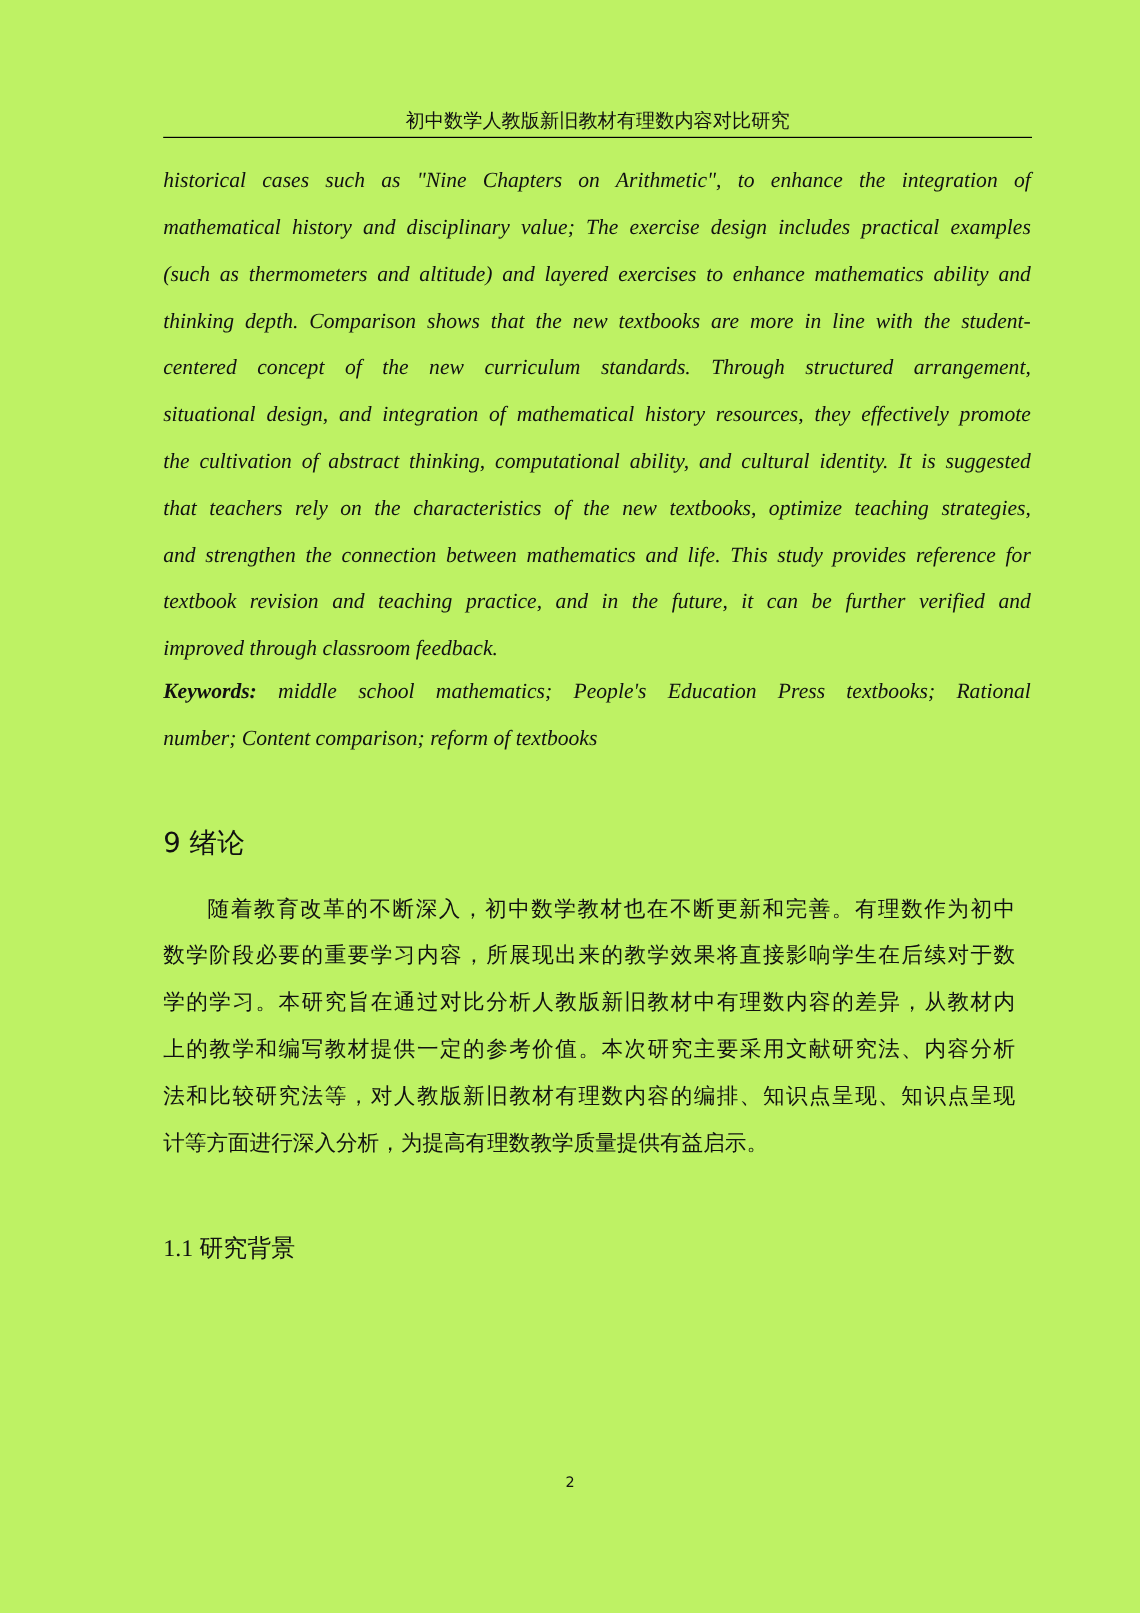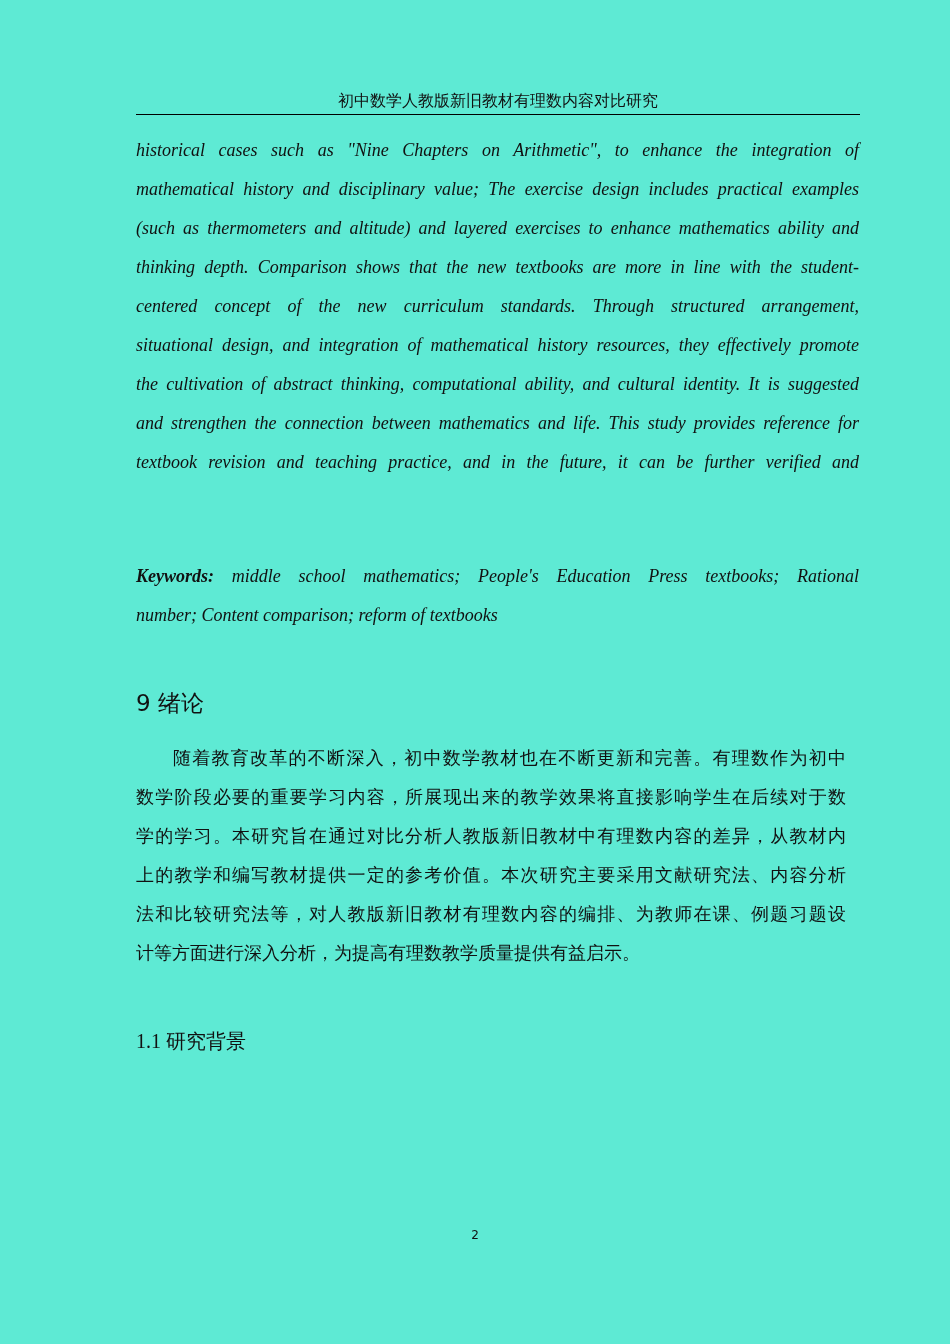--- a/index.html
+++ b/index.html
@@ -1,17 +1,17 @@
 <!DOCTYPE html>
 <html><head>
   <meta charset="utf-8">
   <style>
     html, body { margin: 0; padding: 0; background: #ffffff; }
     body { width: 950px; height: 1344px; position: relative; overflow: hidden; color: #000; }
-    .page { position: absolute; left: 0; top: 0; width: 950px; height: 1344px; background: #5eead4; }
+    .page { position: absolute; left: 0; top: 0; width: 950px; height: 1344px; background: #bef264; }
     .header {
       position: absolute; left: 136px; top: 90px; width: 724px; height: 24px;
       border-bottom: 1.3px solid #000;
       text-align: center;
       font-family: "DejaVu Serif", "Liberation Serif", serif;
       font-size: 16px; line-height: 22px; color: #111;
     }
     .abstract {
       position: absolute; left: 136px; top: 131px; width: 723px;
       font-family: "Liberation Serif", serif; font-style: italic;
@@ -54,37 +54,39 @@
   <div class="header">初中数学人教版新旧教材有理数内容对比研究</div>
 
   <div class="abstract">
     <span class="line">historical cases such as "Nine Chapters on Arithmetic", to enhance the integration of</span>
     <span class="line">mathematical history and disciplinary value; The exercise design includes practical examples</span>
     <span class="line">(such as thermometers and altitude) and layered exercises to enhance mathematics ability and</span>
     <span class="line">thinking depth. Comparison shows that the new textbooks are more in line with the student-</span>
     <span class="line">centered concept of the new curriculum standards. Through structured arrangement,</span>
     <span class="line">situational design, and integration of mathematical history resources, they effectively promote</span>
     <span class="line">the cultivation of abstract thinking, computational ability, and cultural identity. It is suggested</span>
+    <span class="line">that teachers rely on the characteristics of the new textbooks, optimize teaching strategies,</span>
     <span class="line">and strengthen the connection between mathematics and life. This study provides reference for</span>
     <span class="line">textbook revision and teaching practice, and in the future, it can be further verified and</span>
+    <span class="line last">improved through classroom feedback.</span>
   </div>
 
   <div class="keywords">
     <span class="line"><span class="kw-label">Keywords:</span><span> middle school mathematics; People's Education Press textbooks; Rational</span></span>
     <span class="line last">number; Content comparison; reform of textbooks</span>
   </div>
 
   <div class="h1">9 绪论</div>
 
   <div class="cn-para p1">
     <span class="line first">随着教育改革的不断深入，初中数学教材也在不断更新和完善。有理数作为初中</span>
     <span class="line">数学阶段必要的重要学习内容，所展现出来的教学效果将直接影响学生在后续对于数</span>
     <span class="line">学的学习。本研究旨在通过对比分析人教版新旧教材中有理数内容的差异，从教材内</span>
     <span class="line">上的教学和编写教材提供一定的参考价值。本次研究主要采用文献研究法、内容分析</span>
-    <span class="line">法和比较研究法等，对人教版新旧教材有理数内容的编排、为教师在课、例题习题设</span>
+    <span class="line">法和比较研究法等，对人教版新旧教材有理数内容的编排、知识点呈现、知识点呈现</span>
     <span class="line last">计等方面进行深入分析，为提高有理数教学质量提供有益启示。</span>
   </div>
 
   <div class="h2">1.1 研究背景</div>
 
 
   <div class="page-num">2</div>
 
 </div>
 

